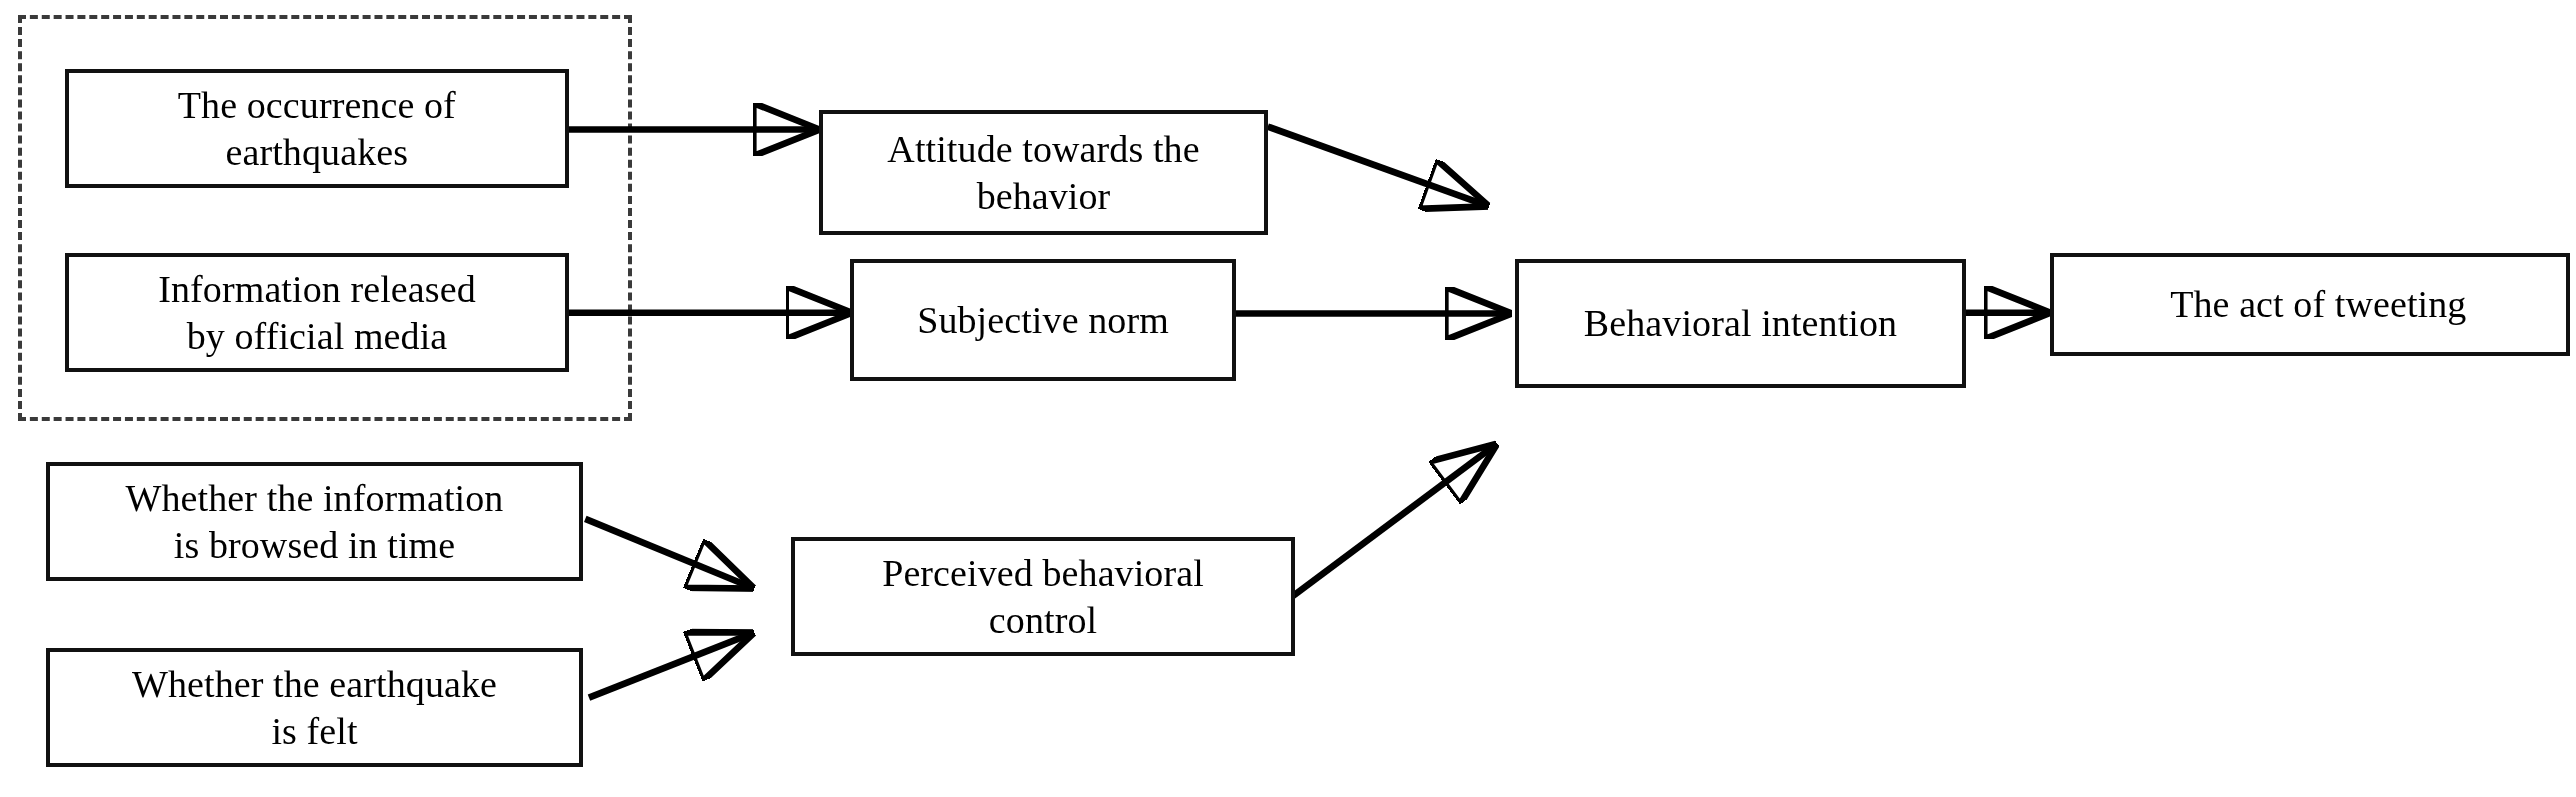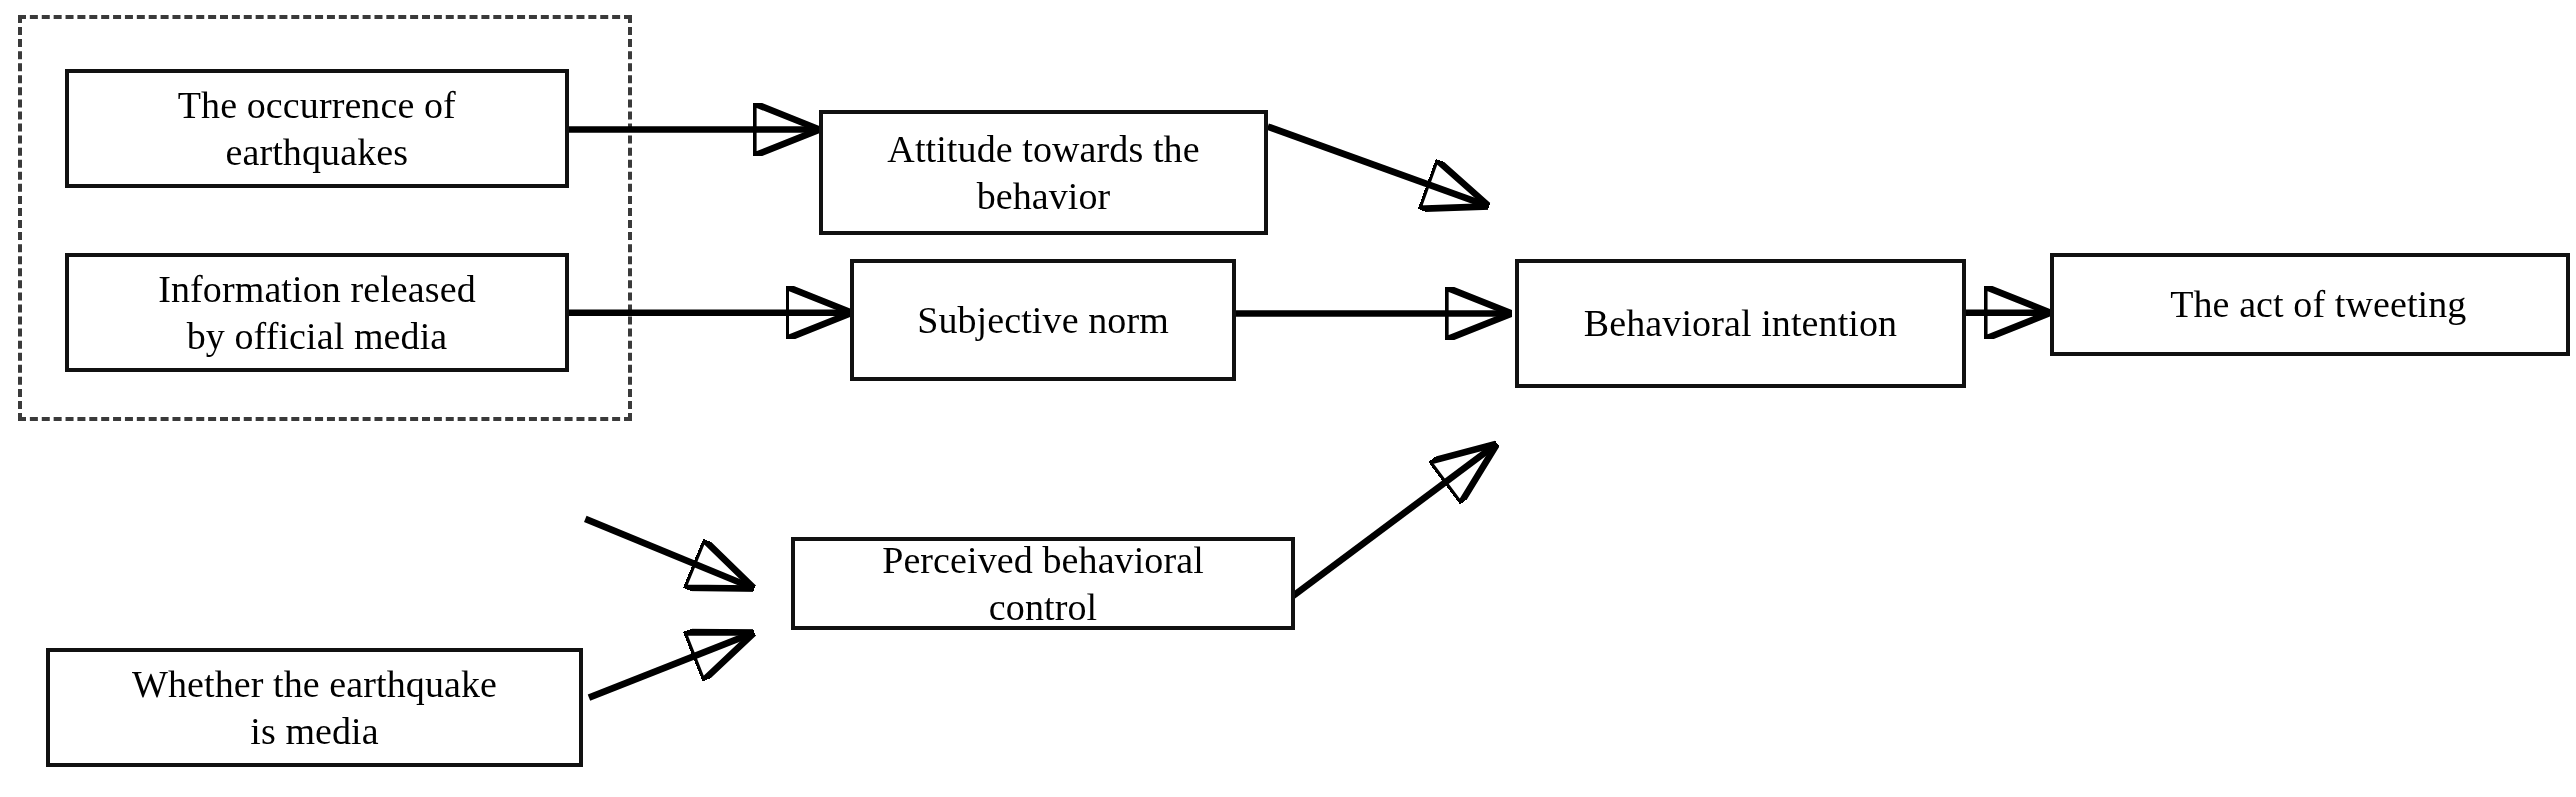--- a/index.html
+++ b/index.html
@@ -98,27 +98,31 @@
 
   <div class="node" style="left:819px; top:65px; width:449px; height:125px;margin-top:45px;">
     <span class="node-label">Attitude towards the
 behavior</span>
   </div>
 
   <div class="node" style="left:850px; top:259px; width:386px; height:122px;">
     <span class="node-label">Subjective norm</span>
   </div>
 
+  <div class="node" style="left:46px; top:462px; width:537px; height:119px;">
+    <span class="node-label">Whether the information
+is browsed in time</span>
+  </div>
 
   <div class="node" style="left:46px; top:648px; width:537px; height:119px;">
     <span class="node-label">Whether the earthquake
-is media</span>
+is felt</span>
   </div>
 
-  <div class="node" style="left:791px; top:537px; width:504px; height:93px;">
+  <div class="node" style="left:791px; top:537px; width:504px; height:119px;">
     <span class="node-label">Perceived behavioral
 control</span>
   </div>
 
   <div class="node" style="left:1515px; top:259px; width:451px; height:129px;">
     <span class="node-label">Behavioral intention</span>
   </div>
 
   <div class="node" style="left:2050px; top:253px; width:520px; height:103px;padding-left:24px;">
     <span class="node-label">The act of tweeting</span>

